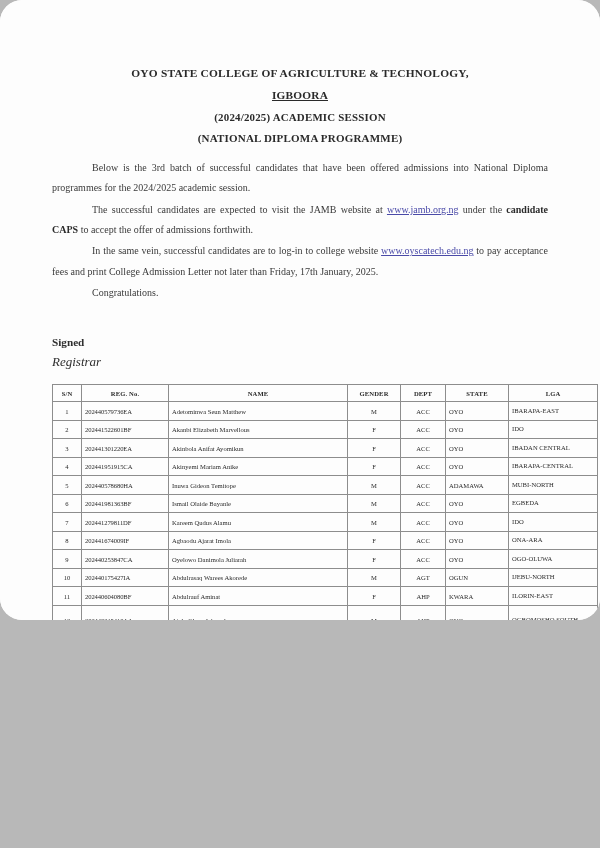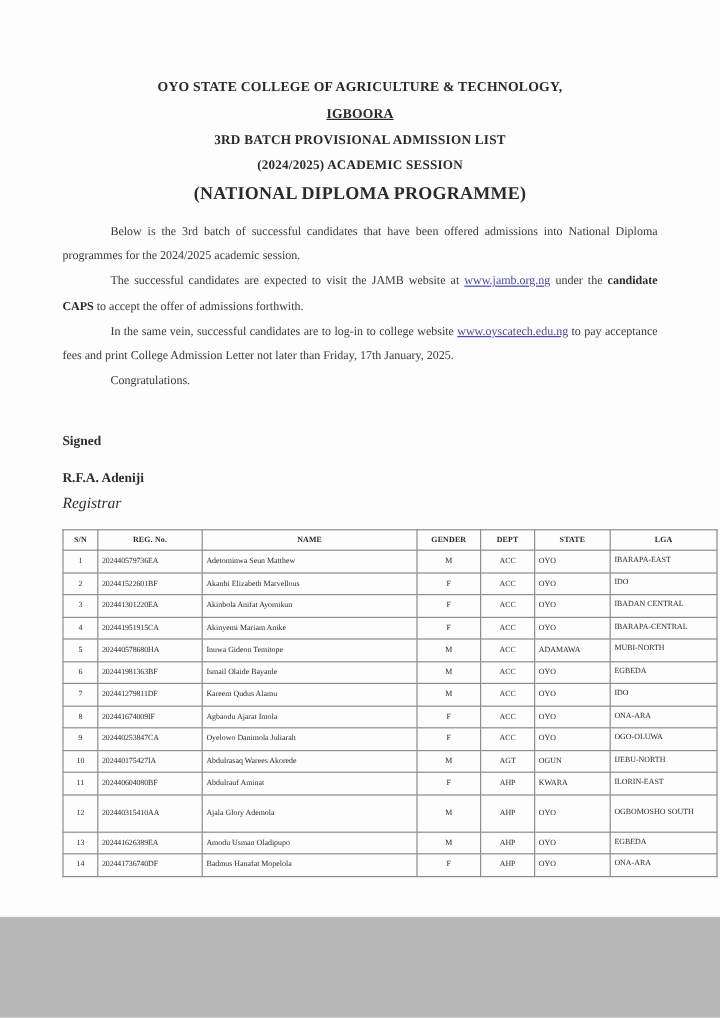--- a/index.html
+++ b/index.html
@@ -6,24 +6,25 @@
     margin: 0;
     padding: 0;
     background: #b8b8b8;
   }
   body {
     font-family: "Liberation Serif", serif;
   }
   .page {
     position: relative;
     width: 600px;
-    height: 764px;
+    height: 620px;
     background: #ffffff;
     overflow: hidden;
     box-sizing: border-box;
+    border-radius: 22px;
   }
   .paper {
     position: absolute;
     left: 0;
     top: 0;
     width: 600px;
     height: 848px;
     background: #fdfdfd;
   }
   .content {
@@ -42,21 +43,21 @@
     line-height: 1.0;
   }
   .heading div {
     margin-bottom: 10.5px;
     filter: blur(0.25px);
   }
   .h-line1 { font-size: 11.4px; }
   .h-line2 { font-size: 11.3px; text-decoration: underline; }
   .h-line3 { font-size: 11.0px; }
   .h-line4 { font-size: 10.9px; }
-  .h-line5 { font-size: 15px; }
+  .h-line5 { font-size: 11px; }
 
   
   .body-text {
     margin-top: 14px;
     font-size: 10px;
     color: #3a3a3a;
     text-align: justify;
     line-height: 2.03;
     filter: blur(0.3px);
   }
@@ -123,39 +124,37 @@
 <body>
 
 <div class="page">
   <div class="paper"></div>
 
   <div class="content">
 
     <div class="heading">
       <div class="h-line1">OYO STATE COLLEGE OF AGRICULTURE &amp; TECHNOLOGY,</div>
       <div class="h-line2">IGBOORA</div>
-      <div class="h-line3">3RD BATCH PROVISIONAL ADMISSION LIST</div>
       <div class="h-line4">(2024/2025) ACADEMIC SESSION</div>
       <div class="h-line5">(NATIONAL DIPLOMA PROGRAMME)</div>
     </div>
 
     <div class="body-text">
 
       <p class="para">Below is the 3rd batch of successful candidates that have been offered admissions into National Diploma programmes for the 2024/2025 academic session.</p>
 
       <p class="para"><span>The successful candidates are expected to visit the JAMB website at </span><a class="link" href="#">www.jamb.org.ng</a><span> under the </span><span class="bold">candidate CAPS</span><span> to accept the offer of admissions forthwith.</span></p>
 
       <p class="para"><span>In the same vein, successful candidates are to log-in to college website </span><a class="link" href="#">www.oyscatech.edu.ng</a><span> to pay acceptance fees and print College Admission Letter not later than Friday, 17th January, 2025.</span></p>
 
       <p class="para">Congratulations.</p>
     </div>
 
     <div class="signature">
       <div class="sig-signed">Signed</div>
-      <div class="sig-name">R.F.A. Adeniji</div>
       <div class="sig-role">Registrar</div>
     </div>
 
     <div class="table-wrap">
       <table class="adm">
         <thead>
           <tr>
             <th style="width:22px;">S/N</th>
             <th style="width:80px;">REG. No.</th>
             <th style="width:172px;">NAME</th>

